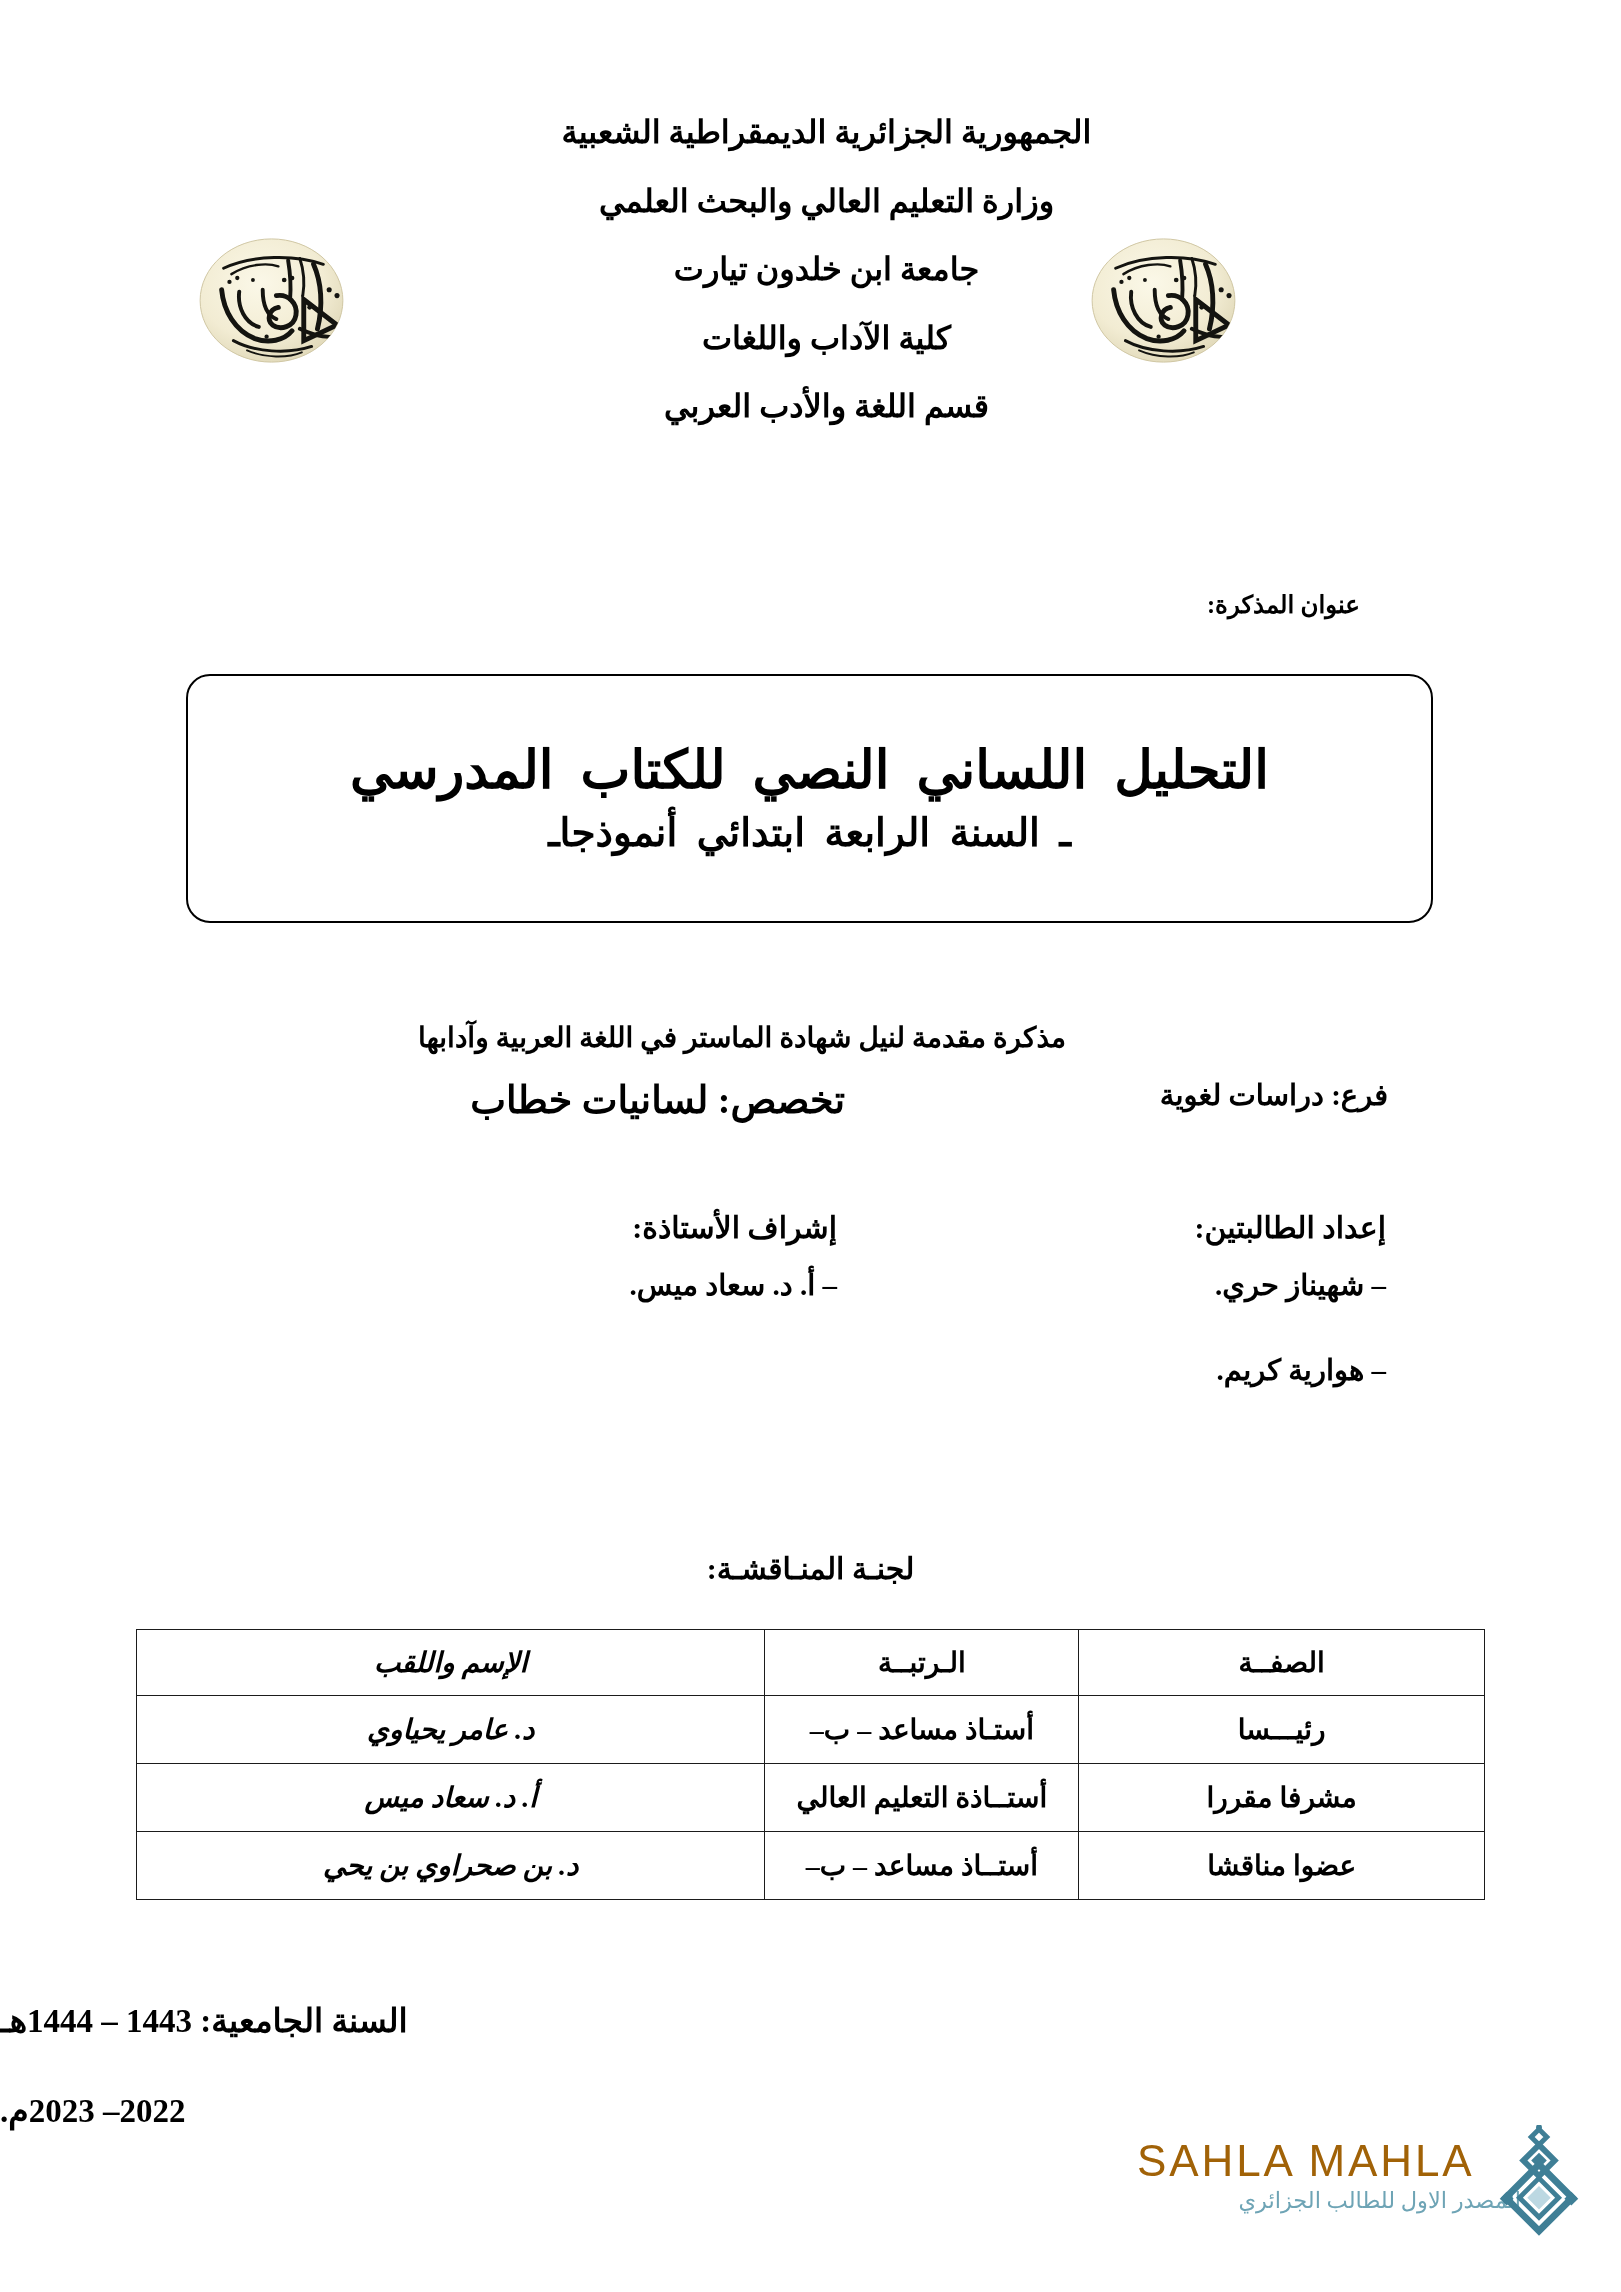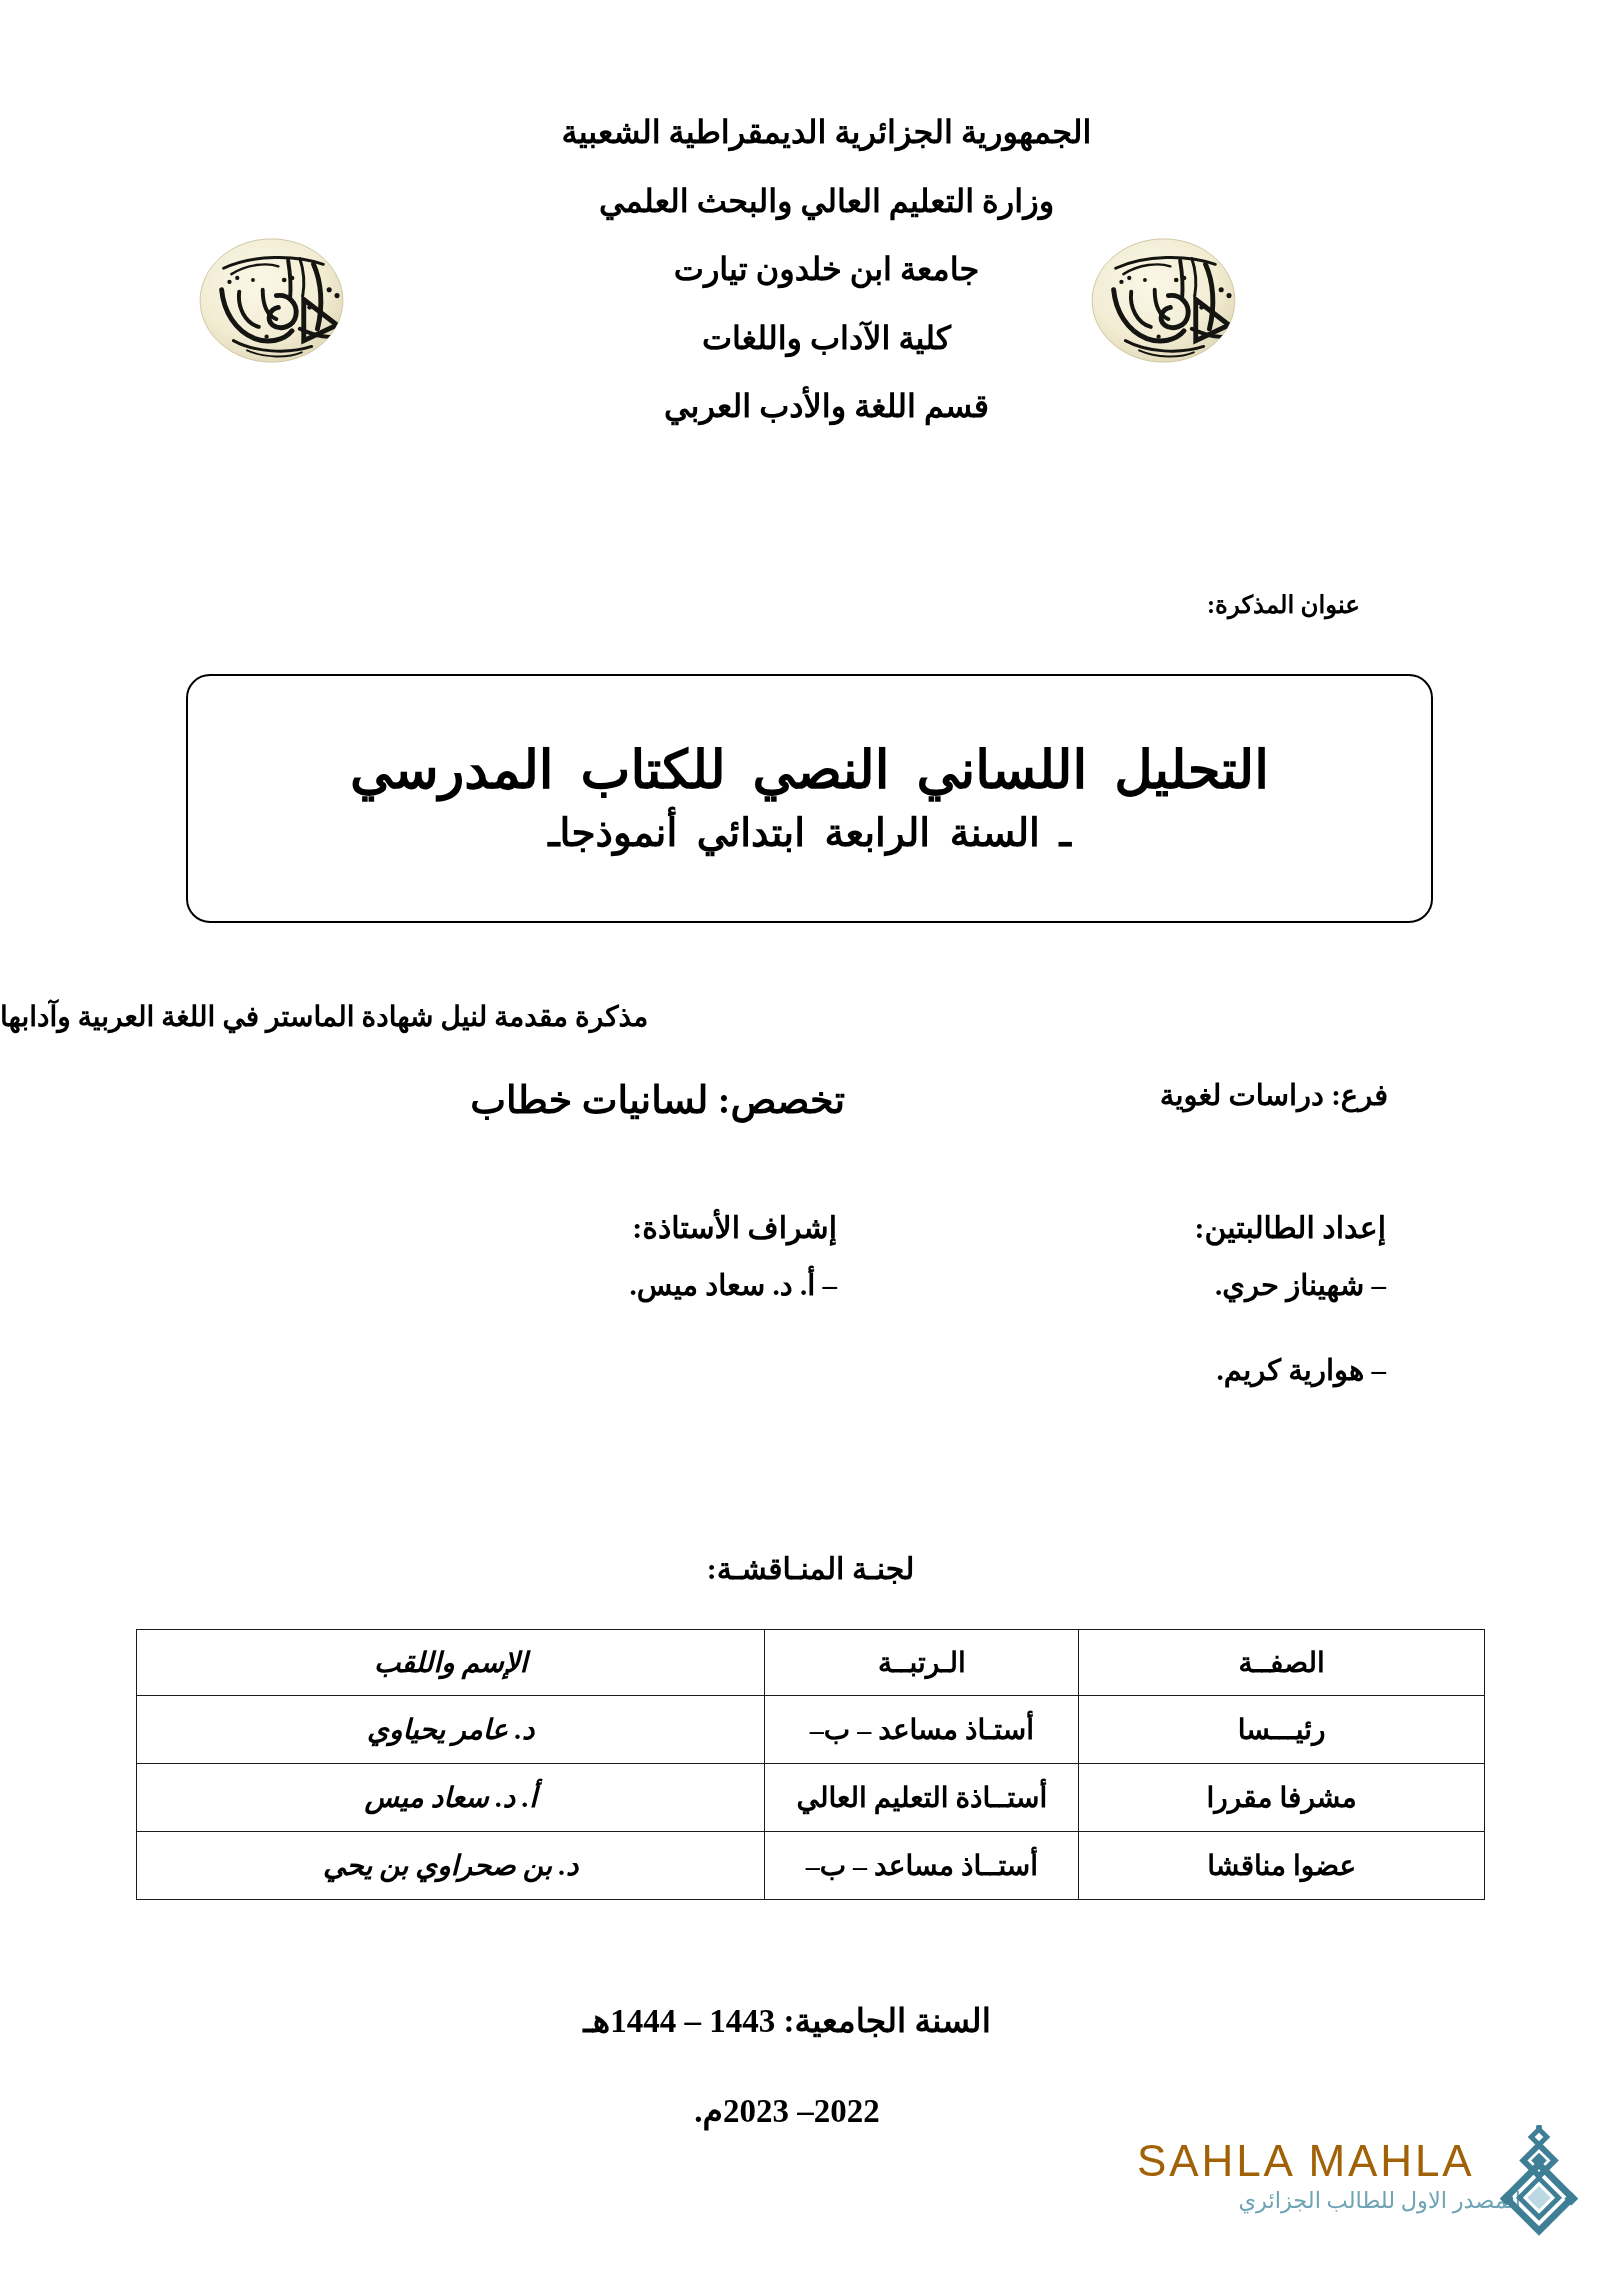--- a/index.html
+++ b/index.html
@@ -86,24 +86,24 @@
     font-size: 39px;
     font-weight: bold;
     line-height: 1.2;
     margin-top: 9.8px;
     word-spacing: 9.8px;
   }
 
   
   .degree-line {
     position: absolute;
-    top: 1000px;
+    top: 1021px;
     left: 0;
     width: 1484px;
-    text-align: left;
+    text-align: center;
     font-size: 28px;
     font-weight: bold;
   }
 
   
   .branch-row {
     position: absolute;
     top: 1078px;
     left: 0;
     width: 1621px;
@@ -184,22 +184,21 @@
   .col-name { width: 47%; font-style: italic; }
   .col-rank { width: 23%; }
   .col-role { width: 30%; }
 
   
   .year-block {
     position: absolute;
     top: 2001px;
     left: 0;
     width: 1510px;
-    text-align: center;
-    margin-left: 32px;
+    text-align: left;
   }
   .year-line {
     font-size: 33px;
     font-weight: bold;
     margin-bottom: 51px;
     direction: rtl;
   }
   .year-line:last-child { margin-bottom: 0; }
 
   

